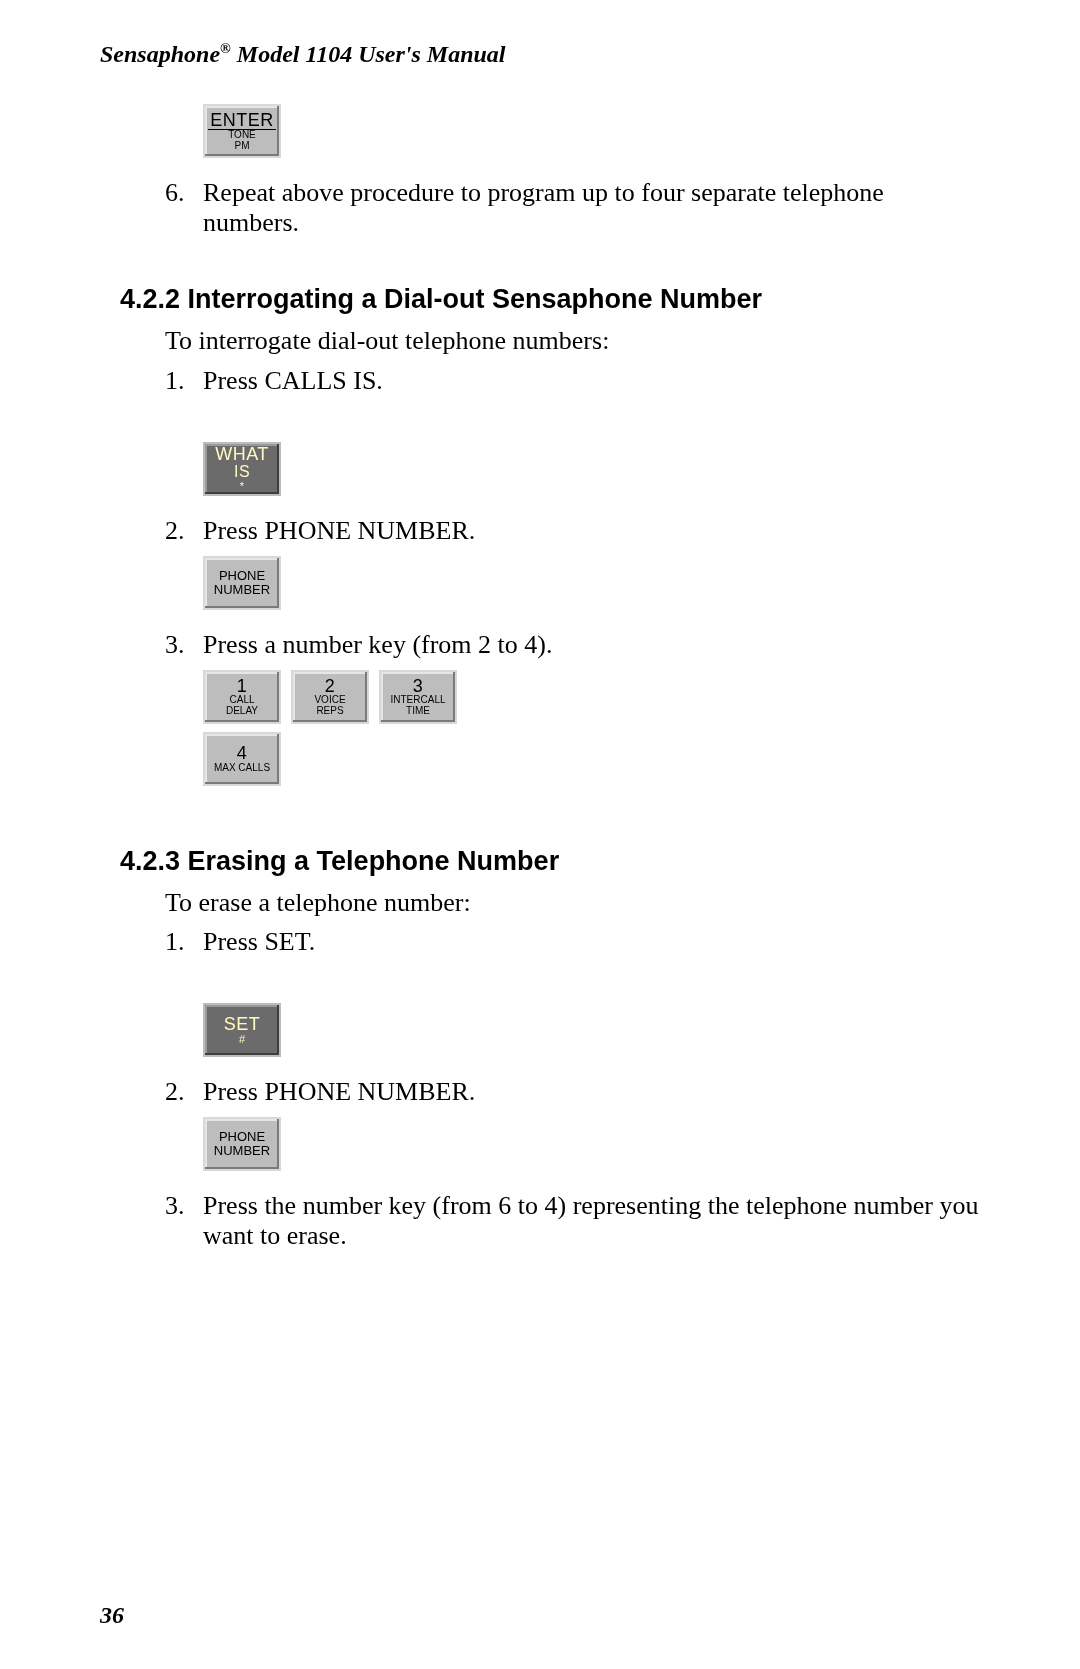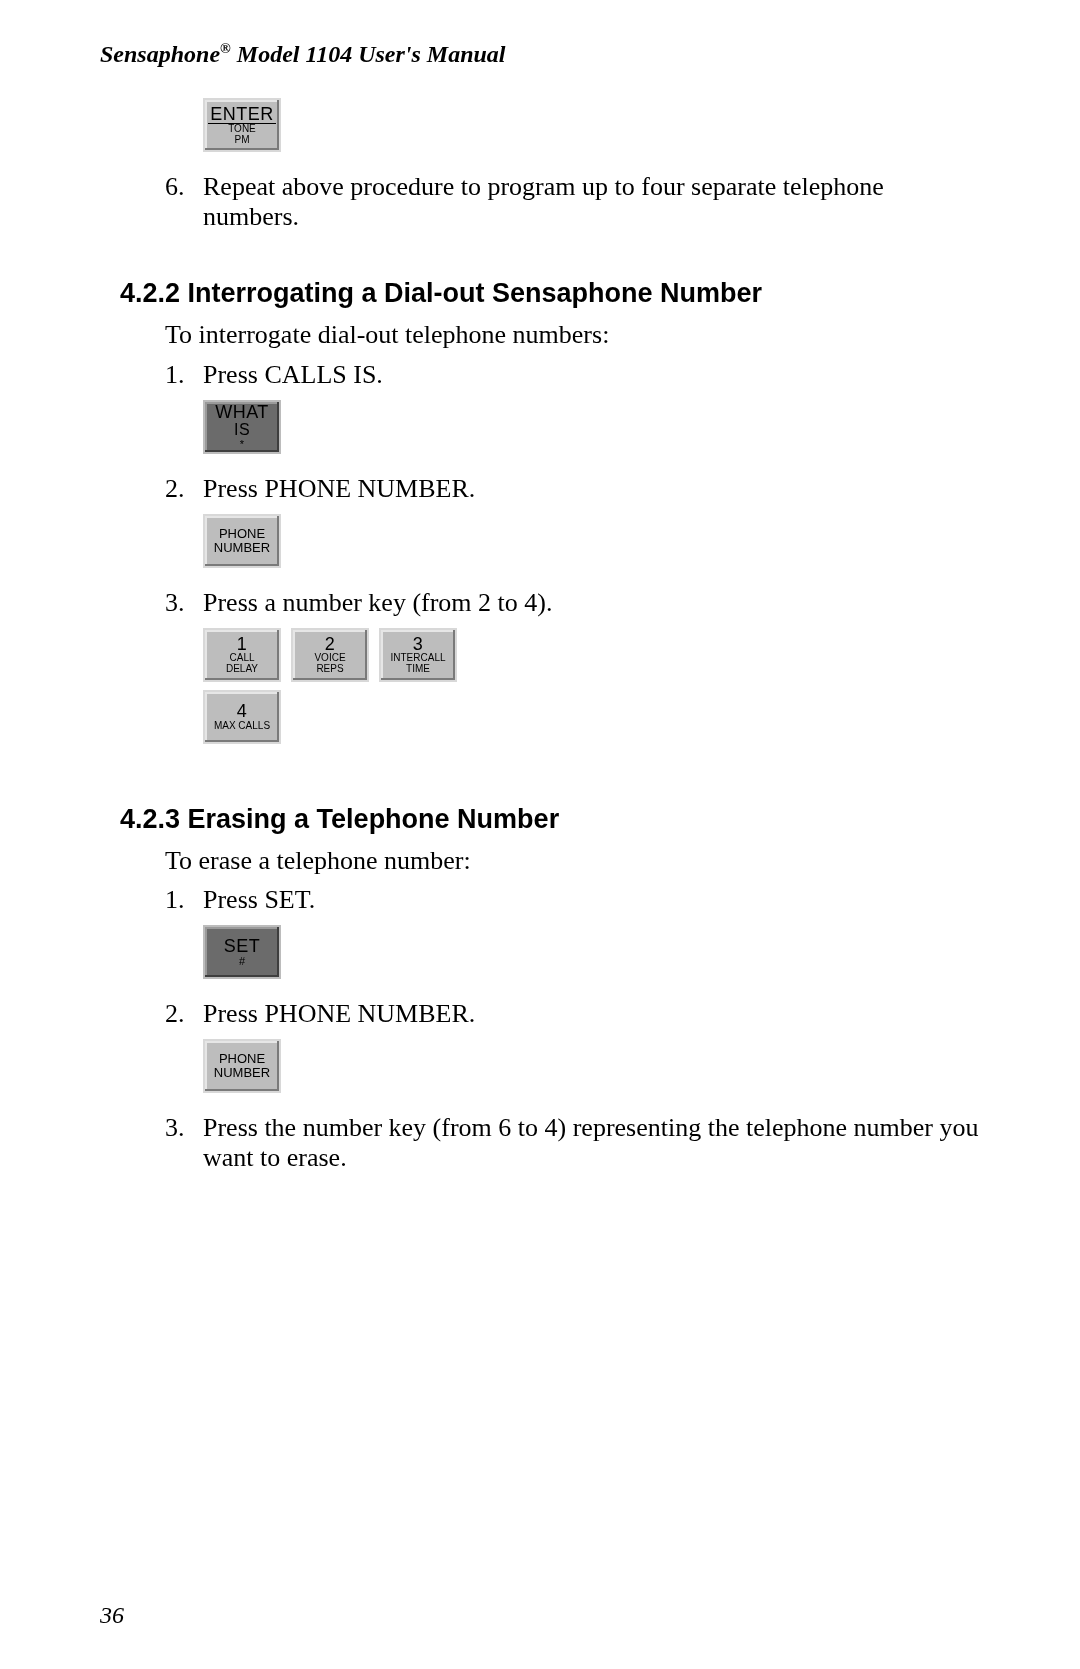--- a/index.html
+++ b/index.html
@@ -78,41 +78,42 @@
     background: #bdbdbd;
     border: 2px solid #d8d8d8;
     box-shadow: inset -2px -2px 0 #7a7a7a, inset 2px 2px 0 #e6e6e6;
     box-sizing: border-box;
     font-family: Arial, Helvetica, sans-serif;
     line-height: 1.05;
     text-align: center;
   }
   .keycap.dark {
     background: #6b6b6b;
-    color: #000000;
+    color: #fef9c3;
     border-color: #bcbcbc;
     box-shadow: inset -2px -2px 0 #3e3e3e, inset 2px 2px 0 #9a9a9a;
+    margin-top: 36px;
   }
   .keycap .big {
     font-size: 18px;
     letter-spacing: 0.5px;
   }
   .keycap .small {
     font-size: 11px;
   }
   .keycap .tiny {
     font-size: 10px;
   }
   .keycap.dark .big { font-size: 18px; }
   .page-number {
     position: absolute;
     left: 100px;
     bottom: 40px;
     font-style: italic;
-    font-weight: normal;
+    font-weight: bold;
     font-size: 24px;
   }
   .grid-2rows {
     display: flex;
     flex-direction: column;
     gap: 8px;
     margin-top: 10px;
     margin-bottom: 14px;
   }
 </style>
@@ -122,21 +123,21 @@
 <div class="page">
   <div class="running-header">
     <span>Sensaphone</span><sup>®</sup><span> Model 1104 User's Manual</span>
   </div>
 
   <div class="content">
 
     <div class="ol-item">
       <div class="ol-num"></div>
       <div class="ol-body">
-        <div class="btn-row" style="margin-top:0;">
+        <div class="btn-row" style="margin-top:6px;">
           <div class="keycap">
             <span class="big" style="border-bottom:1px solid #000; padding:0 2px;">ENTER</span>
             <span class="tiny">TONE</span>
             <span class="tiny">PM</span>
           </div>
         </div>
       </div>
     </div>
 
     <div class="ol-item">

